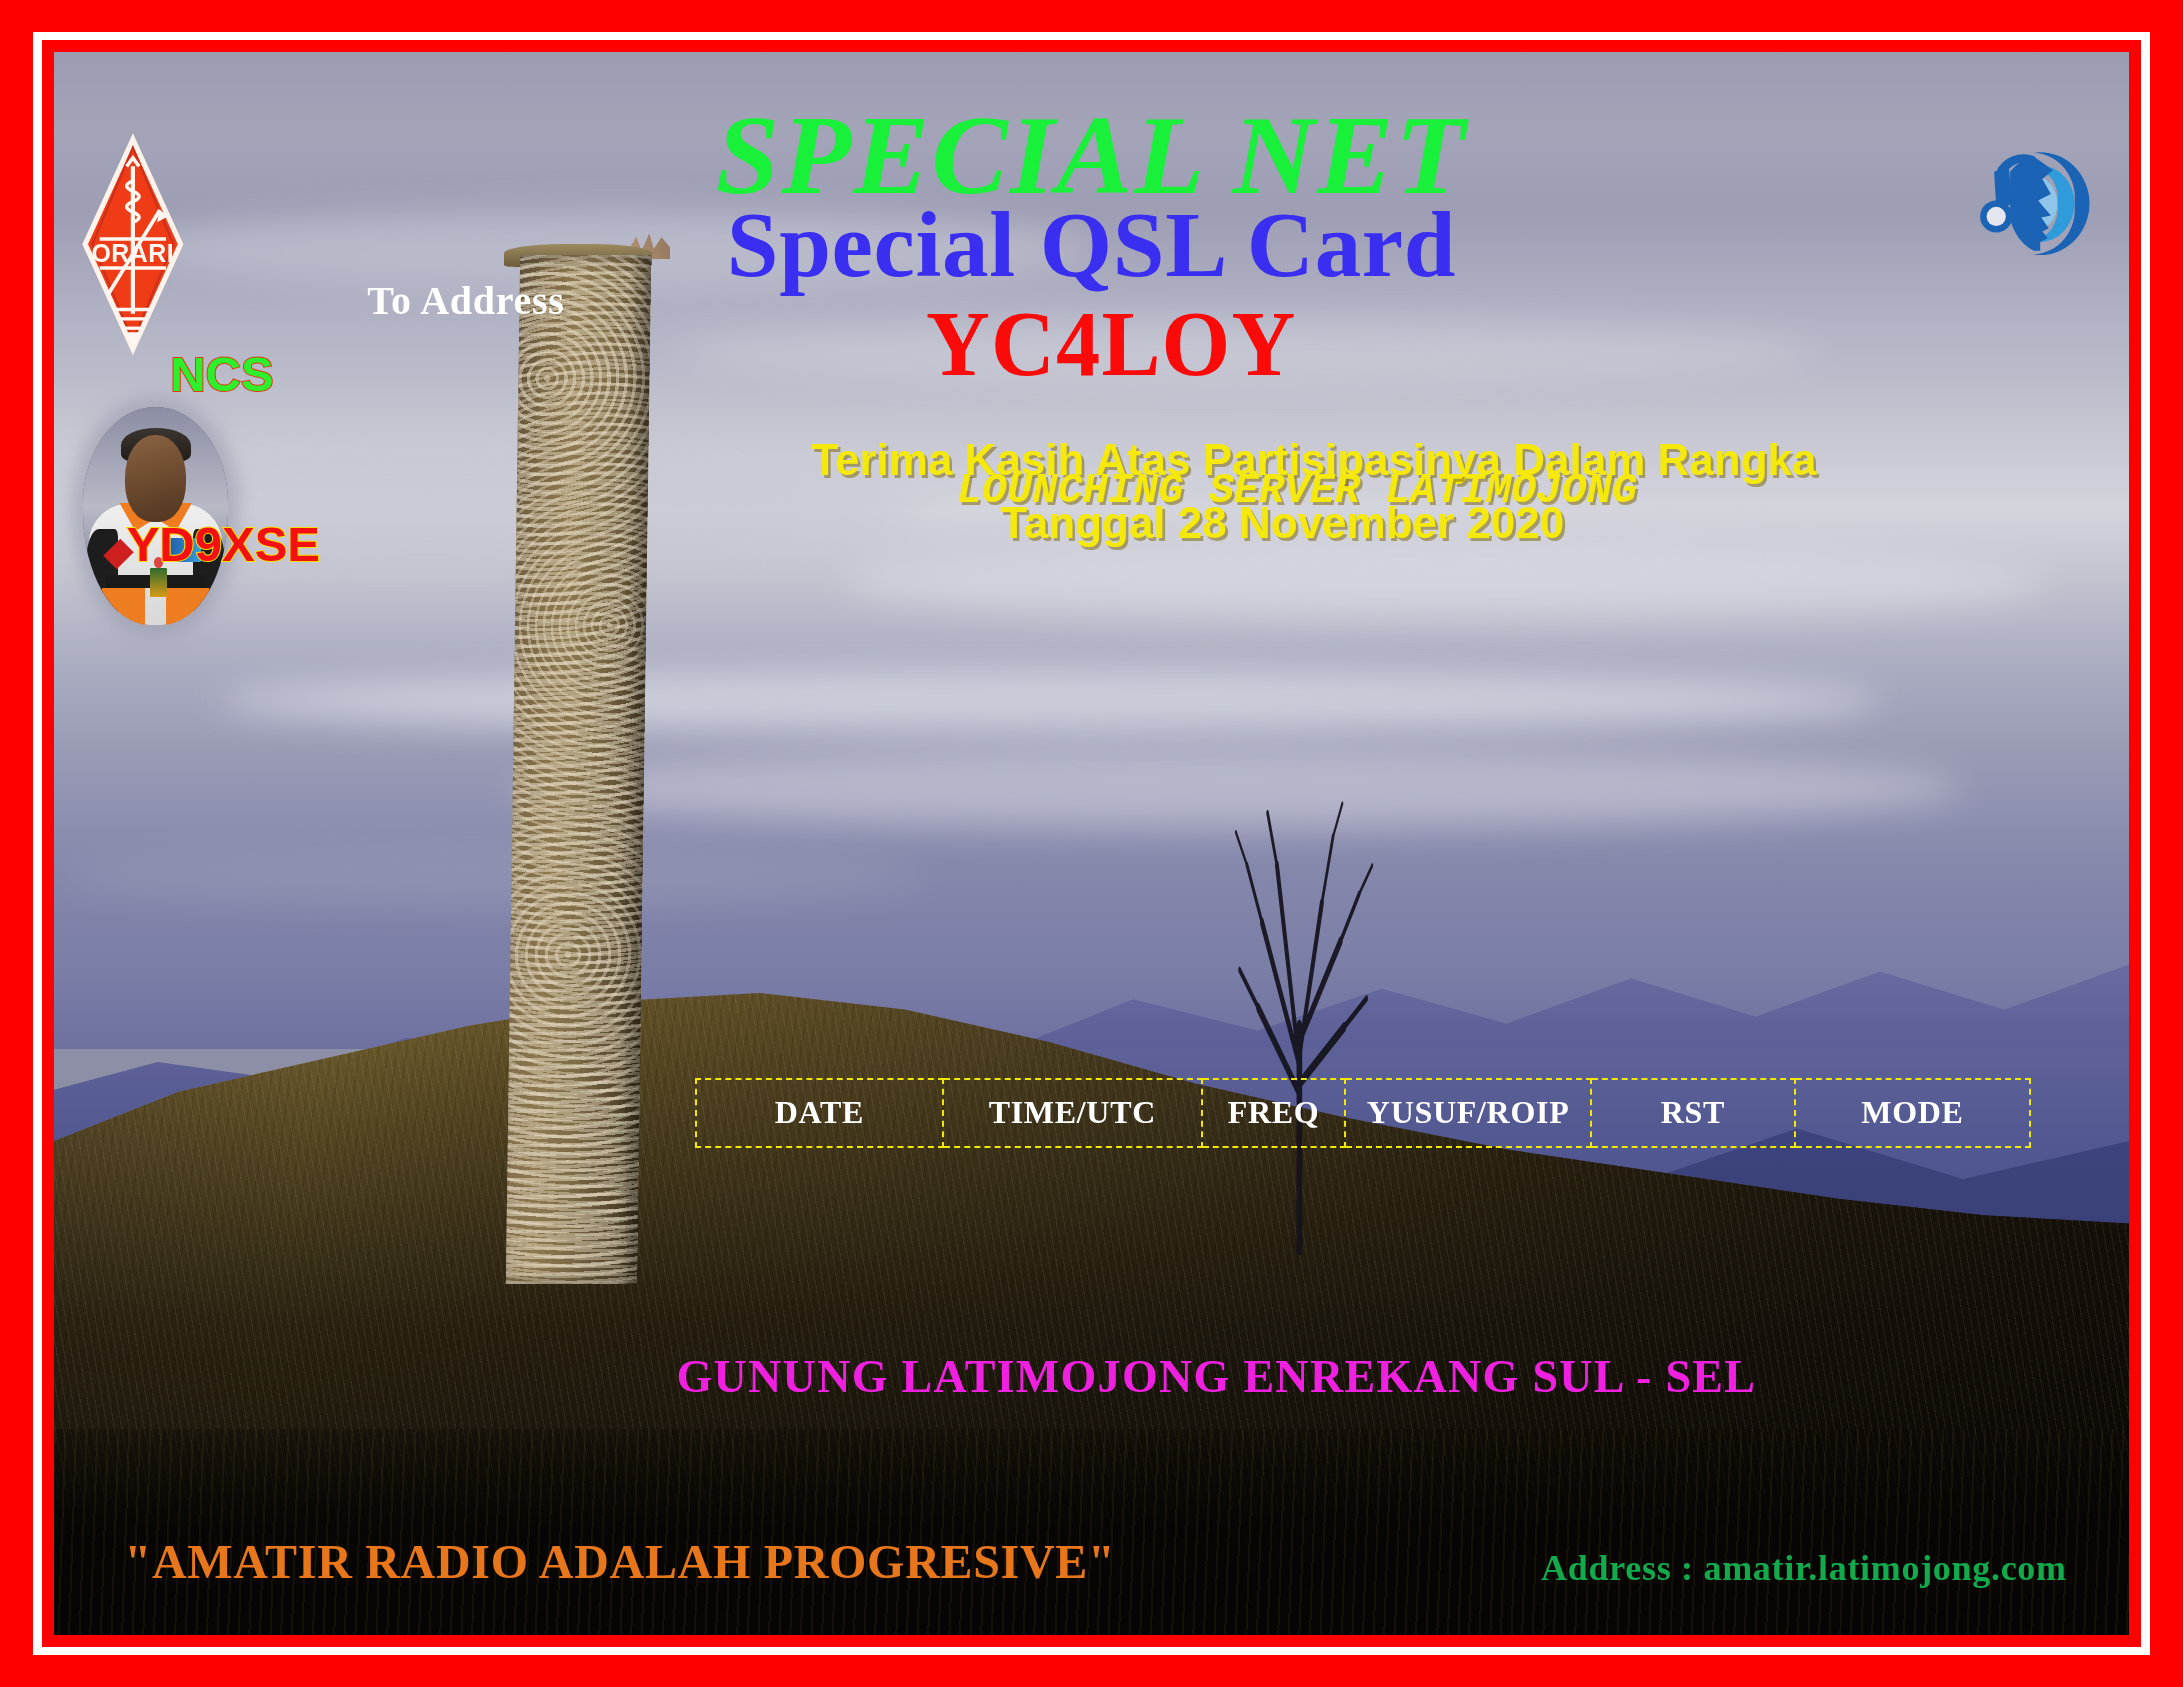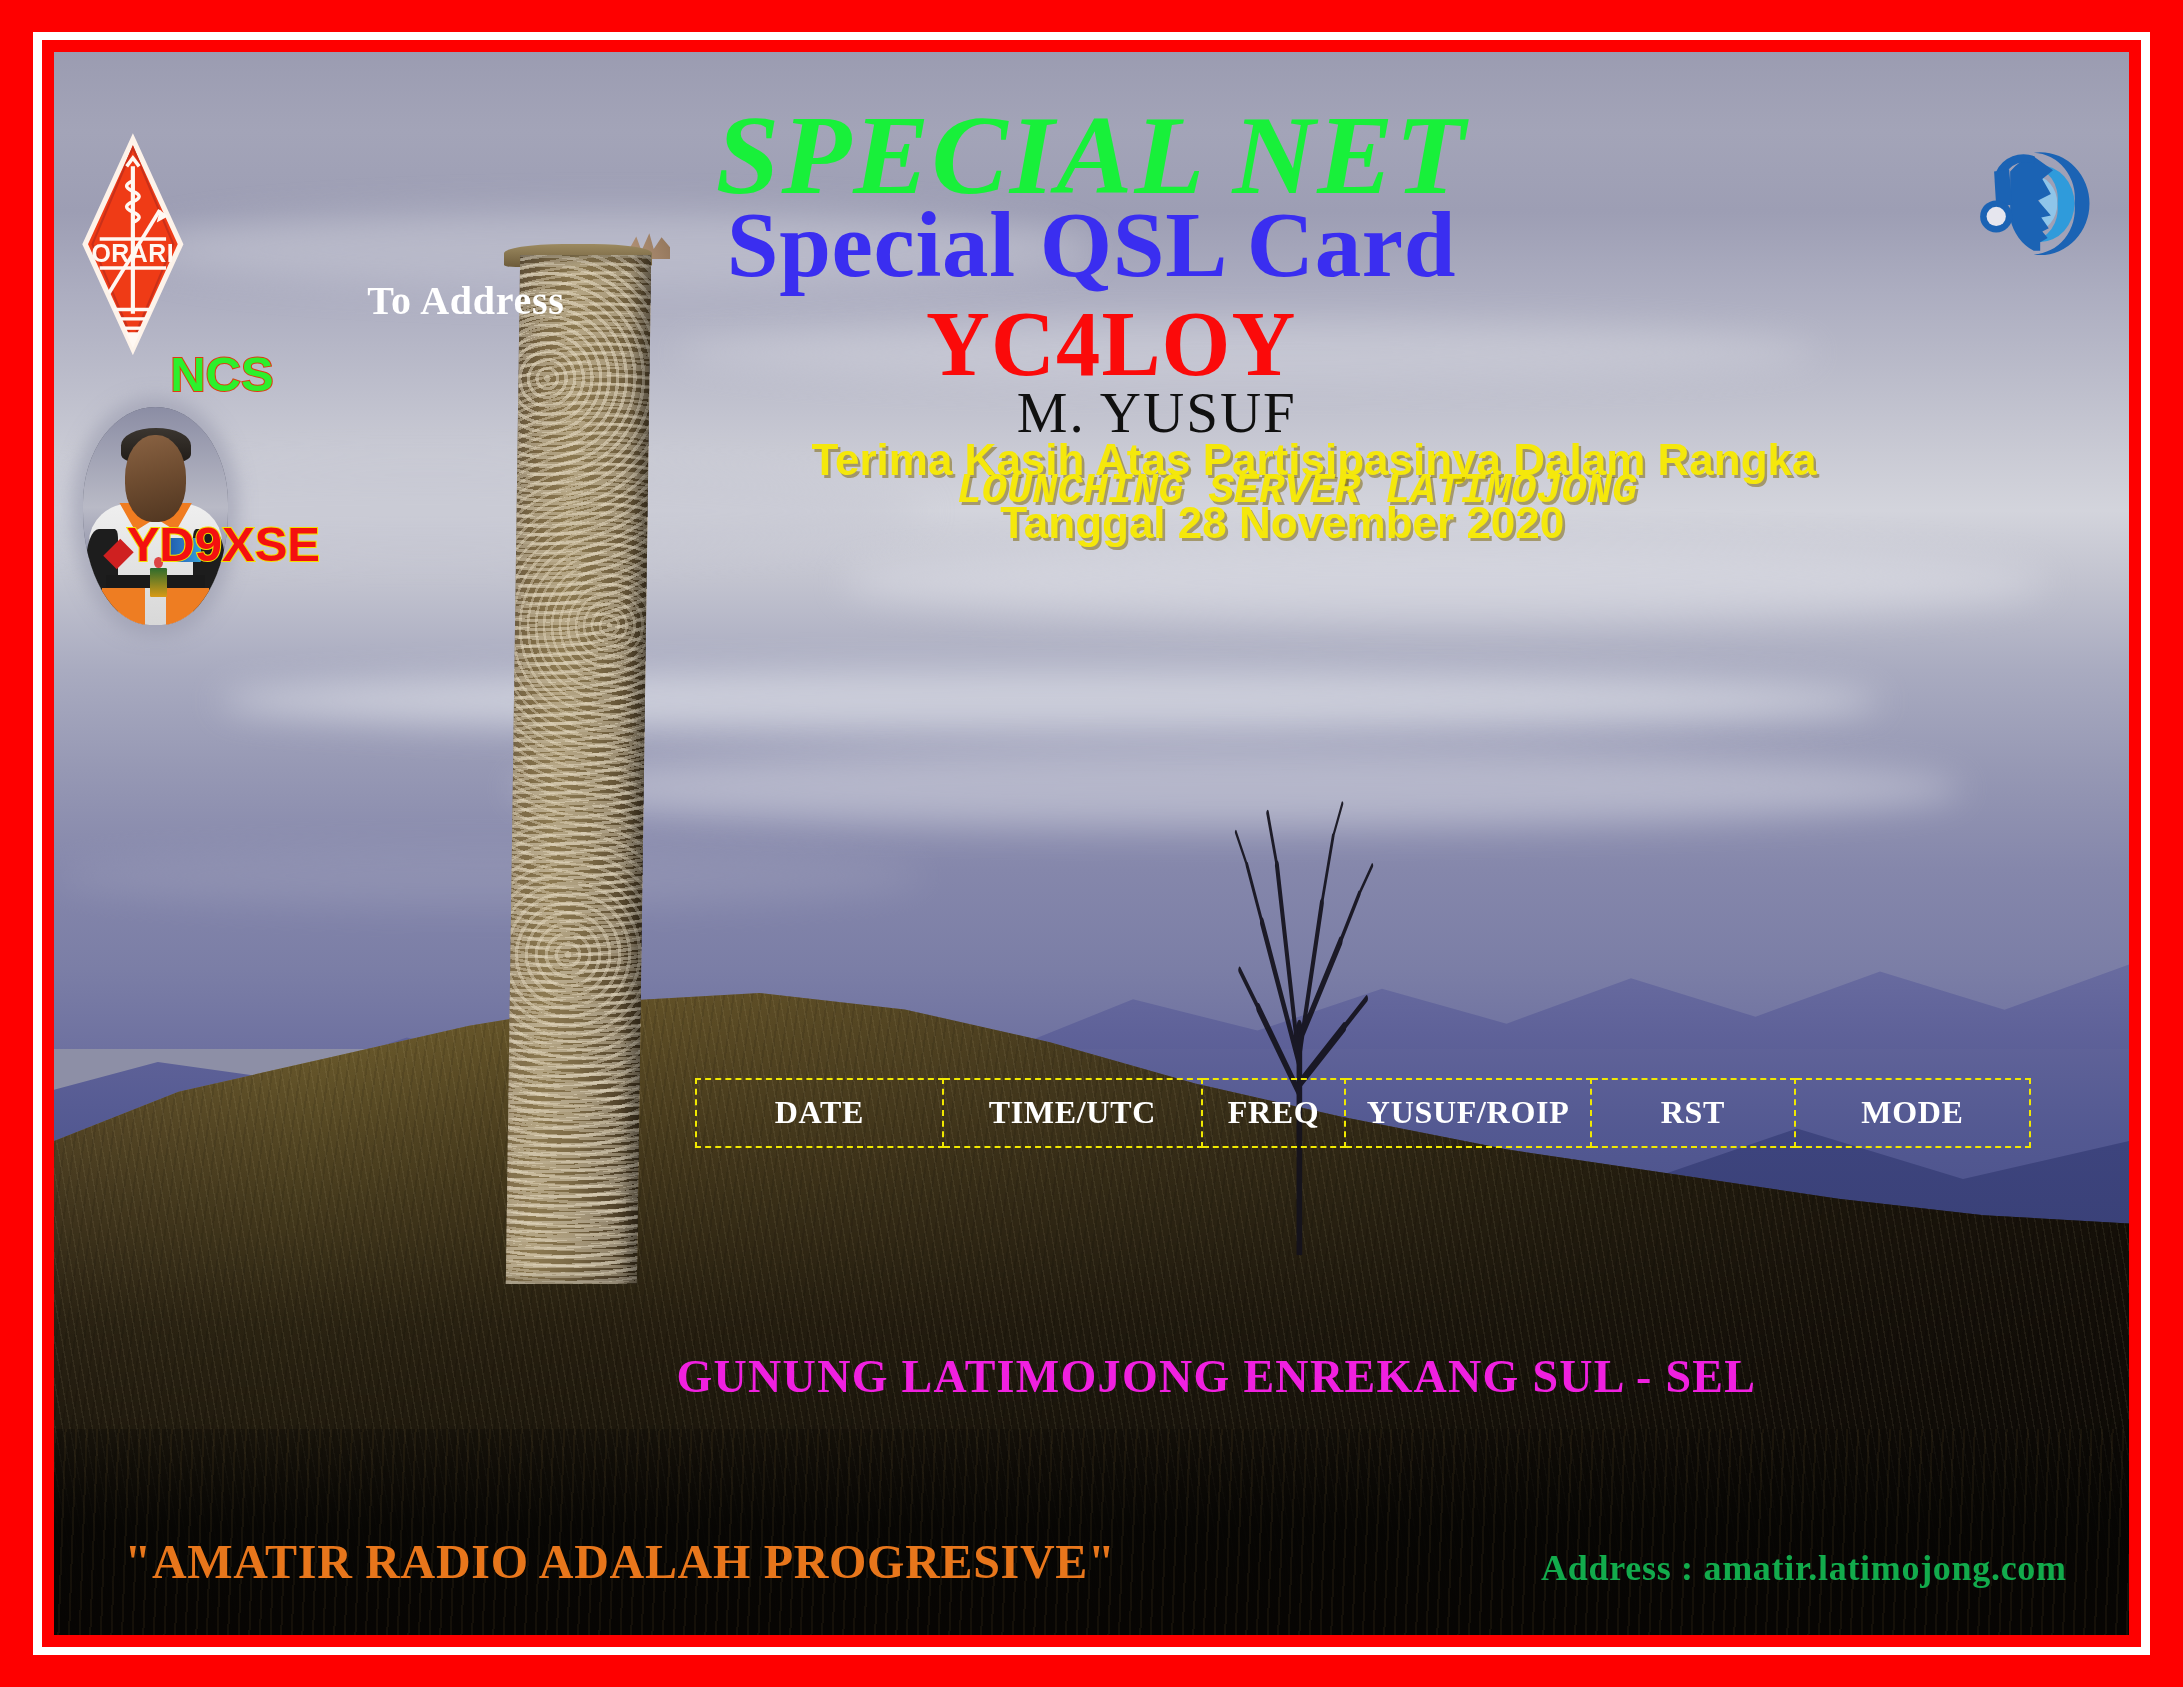--- a/index.html
+++ b/index.html
@@ -375,21 +375,20 @@
       <div class="op-idclip"></div>
       <div class="op-id"></div>
       <div class="op-hair"></div>
       <div class="op-head"></div>
     </div>
 
     <div class="t title-net">SPECIAL NET</div>
     <div class="t title-qsl">Special QSL Card</div>
     <div class="t to-station">To Address</div>
     <div class="t callsign">YC4LOY</div>
-    <div class="t opname">M. YUSUF</div>
 
     <div class="t ncs">NCS</div>
     <div class="t yd9">YD9XSE</div>
 
     <div class="addr">
       <div>NASRULLAH</div>
       <div>JL. GARUDA KOMP KPR</div>
       <div>ABEPURA</div>
       <div>PERMAI NO B.22 RT 002 RW 003</div>
       <div>KELURAHAN AWIYO DISTRIK</div>

